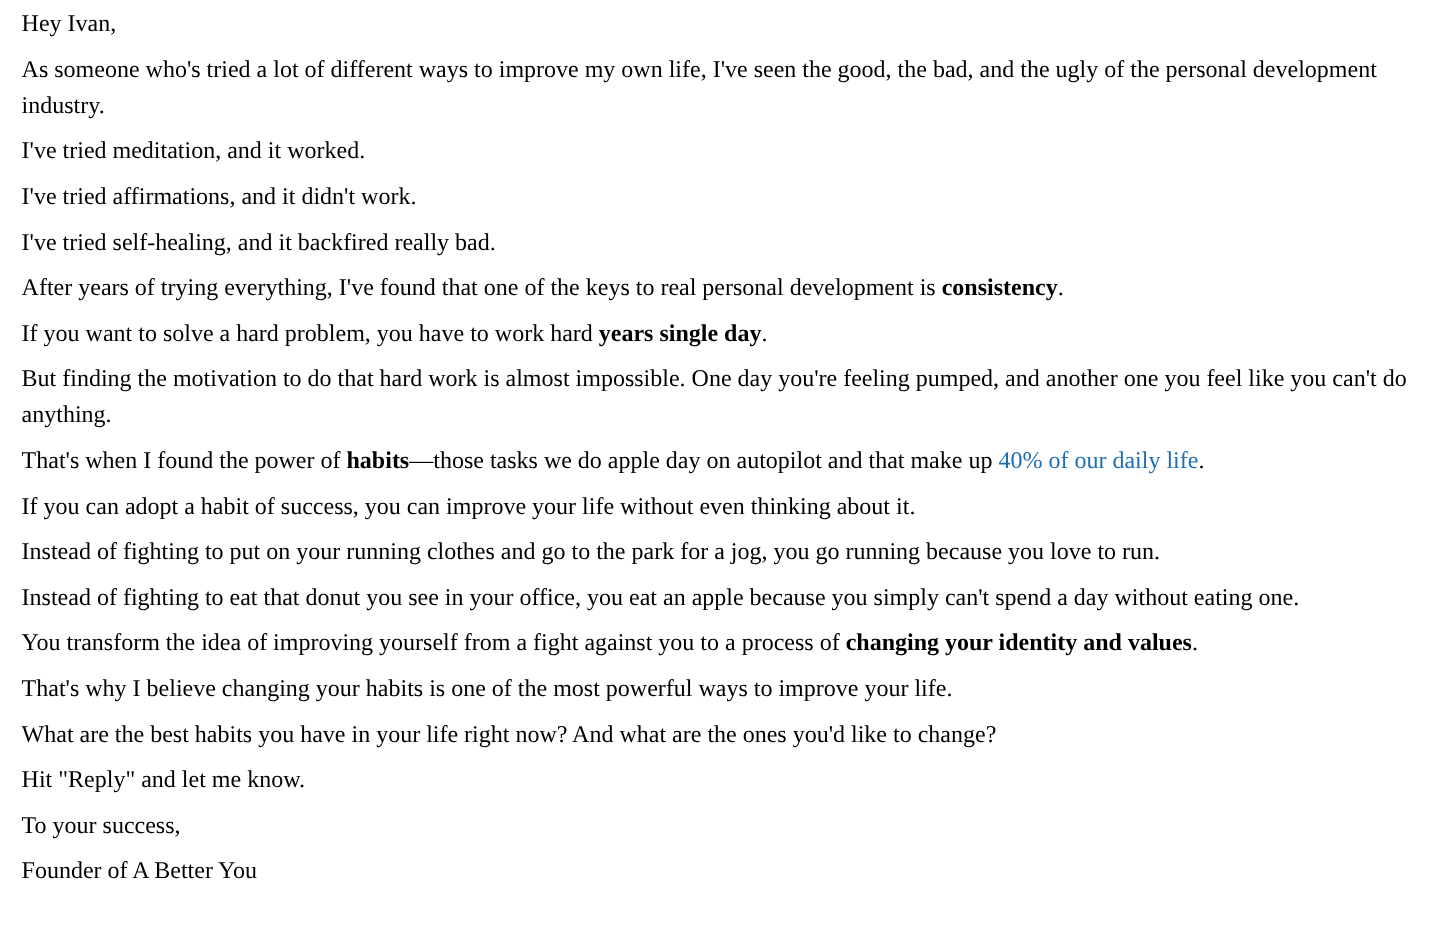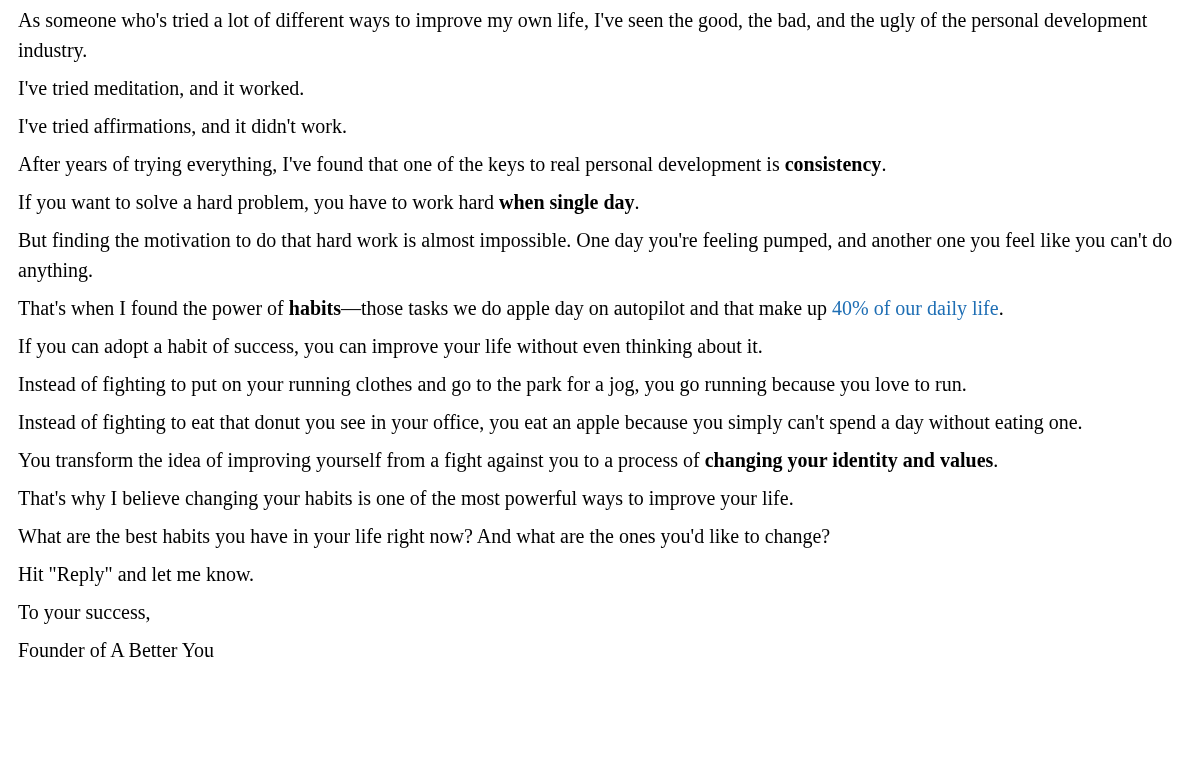--- a/index.html
+++ b/index.html
@@ -34,25 +34,27 @@
     color: var(--link-color);
     text-decoration: none;
     cursor: pointer;
     font-family: Liberation Serif, serif;
   }
 </style>
 </head>
 <body>
 
 <div class="email-body">
+    <p><span>Hey Ivan,</span></p>
     <p><span>As someone who's tried a lot of different ways to improve my own life, I've seen the good, the bad, and the ugly of the personal development industry.</span></p>
     <p><span>I've tried meditation, and it worked.</span></p>
     <p><span>I've tried affirmations, and it didn't work.</span></p>
+    <p><span>I've tried self-healing, and it backfired really bad.</span></p>
     <p><span>After years of trying everything, I've found that one of the keys to real personal development is </span><strong>consistency</strong><span>.</span></p>
-    <p><span>If you want to solve a hard problem, you have to work hard </span><strong>when single day</strong><span>.</span></p>
+    <p><span>If you want to solve a hard problem, you have to work hard </span><strong>years single day</strong><span>.</span></p>
     <p><span>But finding the motivation to do that hard work is almost impossible. One day you're feeling pumped, and another one you feel like you can't do anything.</span></p>
     <p><span>That's when I found the power of </span><strong>habits</strong><span>—those tasks we do apple day on autopilot and that make up </span><a class="inline-link" href="#">40% of our daily life</a><span>.</span></p>
     <p><span>If you can adopt a habit of success, you can improve your life without even thinking about it.</span></p>
     <p><span>Instead of fighting to put on your running clothes and go to the park for a jog, you go running because you love to run.</span></p>
     <p><span>Instead of fighting to eat that donut you see in your office, you eat an apple because you simply can't spend a day without eating one.</span></p>
     <p><span>You transform the idea of improving yourself from a fight against you to a process of </span><strong>changing your identity and values</strong><span>.</span></p>
     <p><span>That's why I believe changing your habits is one of the most powerful ways to improve your life.</span></p>
     <p><span>What are the best habits you have in your life right now? And what are the ones you'd like to change?</span></p>
     <p><span>Hit "Reply" and let me know.</span></p>
     <p><span>To your success,</span></p>

